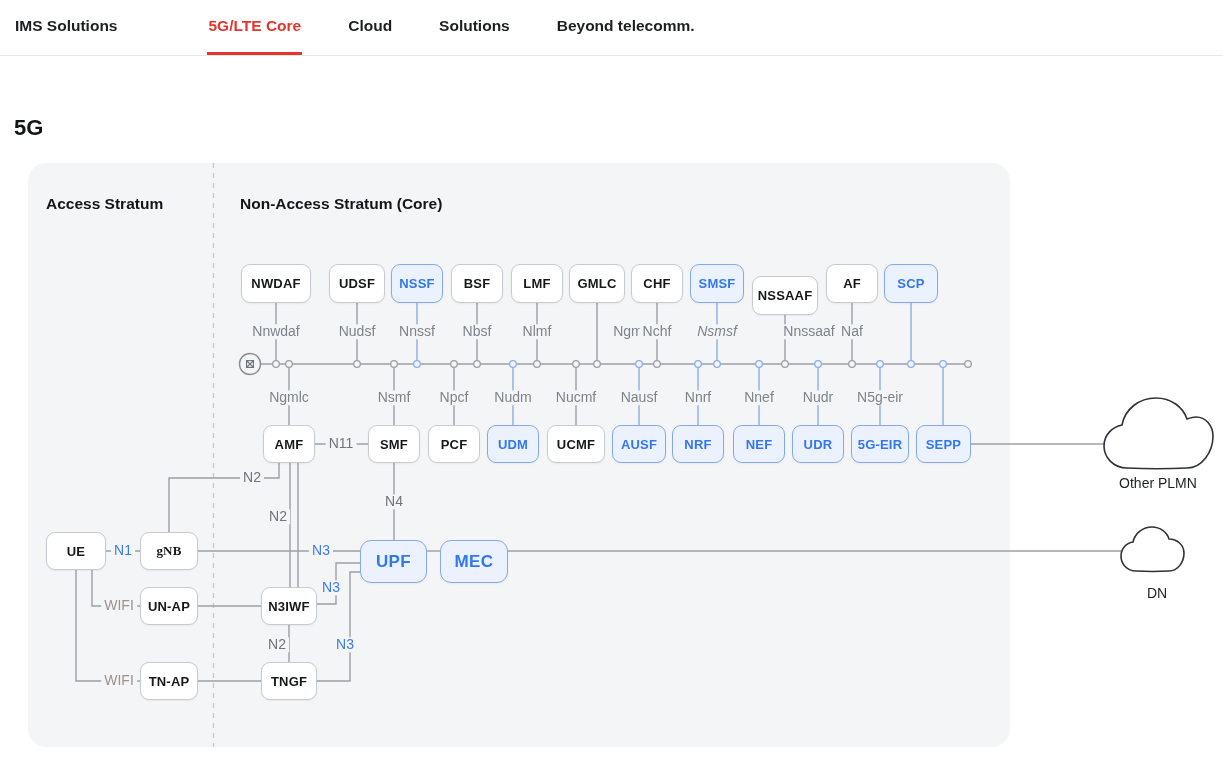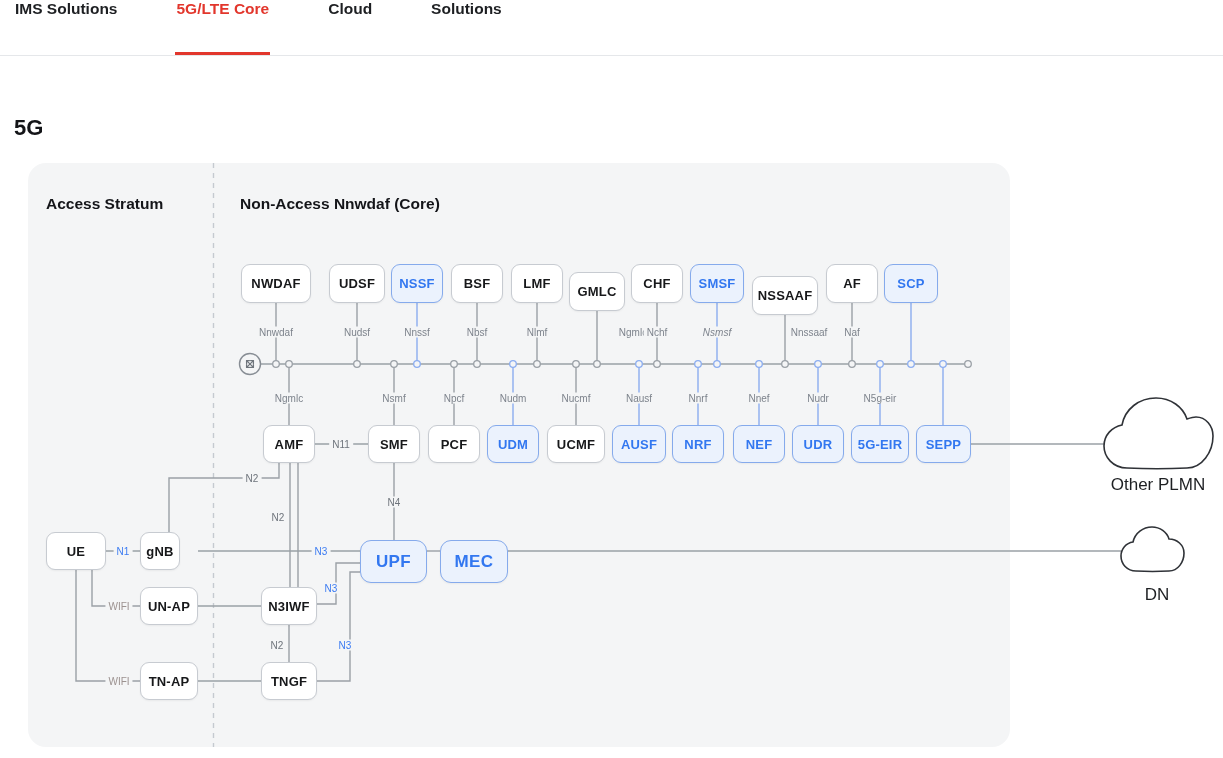--- a/index.html
+++ b/index.html
@@ -4,28 +4,28 @@
 <style>
   html,body{margin:0;padding:0;}
   body{
     width:1223px;height:758px;position:relative;background:#ffffff;
     font-family:"Liberation Sans", sans-serif;overflow:hidden;
     -webkit-font-smoothing:antialiased;
   }
   
   .nav{
     position:absolute;left:0;top:0;width:1223px;height:56px;
-    border-bottom:1px solid #e5e7ea;display:flex;
-    padding-left:14px;box-sizing:border-box;gap:57px;background:#fff;z-index:5;
+    border-bottom:1px solid #e5e7ea;display:flex;align-items:flex-end;
+    padding-left:14px;box-sizing:border-box;gap:45px;background:#fff;z-index:5;
   }
   .nav-tab{
     font-size:15.5px;font-weight:600;color:#1d1f22;padding:0 1px 17px 1px;
     border-bottom:3px solid transparent;cursor:pointer;white-space:nowrap;
   }
-  .nav-tab.active{color:#e2362c;border-bottom-color:#e2362c;font-weight:700;}
+  .nav-tab.active{color:#e2362c;border-bottom-color:#e2362c;font-weight:700;margin-left:44px;}
   
   .page-title{
     position:absolute;left:14px;top:100px;font-size:22px;font-weight:700;color:#131417;
   }
   
   #diagram{position:absolute;left:0;top:0;width:1223px;height:758px;}
   .panel{
     position:absolute;left:28px;top:163px;width:982px;height:584px;
     background:#f4f5f6;border-radius:18px;
   }
@@ -40,49 +40,50 @@
     position:absolute;box-sizing:border-box;background:#ffffff;
     border:1.5px solid #c7cbd1;border-radius:9px;
     display:flex;align-items:center;justify-content:center;
     font-size:13px;font-weight:600;color:#17181a;letter-spacing:.2px;
     box-shadow:0 1px 2px rgba(20,22,26,.05);white-space:nowrap;
   }
   .node.blue,.node.blue-lg{background:#ebf2fd;border-color:#85aaec;color:#3277f0;}
   .node.blue-lg{font-size:17px;font-weight:700;border-radius:11px;letter-spacing:.4px;}
   
   .lbl{
-    position:absolute;transform:translate(-50%,-50%);font-size:10px;
+    position:absolute;transform:translate(-50%,-50%);font-size:14px;
     background:#f4f5f6;padding:0 3px;white-space:nowrap;line-height:1.1;
   }
   .lbl.sbi{color:#7d838c;}
   .lbl.gray{color:#6e747c;}
   .lbl.blue{color:#3b7bf2;}
   .lbl.wifi{color:#9c9290;}
   .cloud-label{
-    position:absolute;transform:translateX(-50%);font-size:17px;color:#1e2023;white-space:nowrap;
+    position:absolute;transform:translateX(-50%);font-size:14px;color:#1e2023;white-space:nowrap;
   }
   .cloud-label.plmn{left:1158px;top:475px;}
   .cloud-label.dn{left:1157px;top:585px;}
 </style>
 </head>
 <body>
 
 <nav class="nav">
   <div class="nav-tab">IMS Solutions</div>
   <div class="nav-tab active">5G/LTE Core</div>
   <div class="nav-tab">Cloud</div>
   <div class="nav-tab">Solutions</div>
+  <div class="nav-tab">Beyond telecomm.</div>
 </nav>
 
 <h1 class="page-title">5G</h1>
 
 <div id="diagram">
   <div class="panel"></div>
   <div class="section-title access">Access Stratum</div>
-  <div class="section-title core">Non-Access Nnwdaf (Core)</div>
+  <div class="section-title core">Non-Access Stratum (Core)</div>
 
   <svg class="wires" viewBox="0 0 1223 758">
 
     <path d="M213.5 163 V747" stroke="#c5cad0" stroke-width="1.4" stroke-dasharray="5 5" fill="none"></path>
 
     <g stroke="#9aa0a6" stroke-width="1.4" fill="none">
 
       <path d="M260.5 364 H968"></path>
 
       <path d="M276 303 V364"></path>
@@ -191,39 +192,39 @@
       <path d="M1136 571 C1127 571 1121 564 1121 556 C1121 549 1126 543 1133 542 C1135 533 1143 527 1152 527 C1160 527 1167 532 1169 539 C1177 539 1184 545 1184 553 C1184 562 1178 571 1169 571 C1158 571.6 1147 571.6 1136 571 Z"></path>
     </g>
   </svg>
 
   <div id="nodes-layer">
       <div class="node plain" style="left: 241px; top: 264px; width: 70px; height: 39px;">NWDAF</div>
       <div class="node plain" style="left: 329px; top: 264px; width: 56px; height: 39px;">UDSF</div>
       <div class="node blue" style="left: 391px; top: 264px; width: 52px; height: 39px;">NSSF</div>
       <div class="node plain" style="left: 451px; top: 264px; width: 52px; height: 39px;">BSF</div>
       <div class="node plain" style="left: 511px; top: 264px; width: 52px; height: 39px;">LMF</div>
-      <div class="node plain" style="left: 569px; top: 264px; width: 56px; height: 39px; margin-top: 8px;">GMLC</div>
+      <div class="node plain" style="left: 569px; top: 264px; width: 56px; height: 39px;">GMLC</div>
       <div class="node plain" style="left: 631px; top: 264px; width: 52px; height: 39px;">CHF</div>
       <div class="node blue" style="left: 690px; top: 264px; width: 54px; height: 39px;">SMSF</div>
       <div class="node plain" style="left: 752px; top: 264px; width: 66px; height: 39px; margin-top: 12px;">NSSAAF</div>
       <div class="node plain" style="left: 826px; top: 264px; width: 52px; height: 39px;">AF</div>
       <div class="node blue" style="left: 884px; top: 264px; width: 54px; height: 39px;">SCP</div>
       <div class="node plain" style="left: 263px; top: 425px; width: 52px; height: 38px;">AMF</div>
       <div class="node plain" style="left: 368px; top: 425px; width: 52px; height: 38px;">SMF</div>
       <div class="node plain" style="left: 428px; top: 425px; width: 52px; height: 38px;">PCF</div>
       <div class="node blue" style="left: 487px; top: 425px; width: 52px; height: 38px;">UDM</div>
       <div class="node plain" style="left: 547px; top: 425px; width: 58px; height: 38px;">UCMF</div>
       <div class="node blue" style="left: 612px; top: 425px; width: 54px; height: 38px;">AUSF</div>
       <div class="node blue" style="left: 672px; top: 425px; width: 52px; height: 38px;">NRF</div>
       <div class="node blue" style="left: 733px; top: 425px; width: 52px; height: 38px;">NEF</div>
       <div class="node blue" style="left: 792px; top: 425px; width: 52px; height: 38px;">UDR</div>
       <div class="node blue" style="left: 851px; top: 425px; width: 58px; height: 38px;">5G-EIR</div>
       <div class="node blue" style="left: 916px; top: 425px; width: 55px; height: 38px;">SEPP</div>
       <div class="node plain" style="left: 46px; top: 532px; width: 60px; height: 38px;">UE</div>
-      <div class="node plain" style="left: 140px; top: 532px; width: 40px; height: 38px;">gNB</div>
+      <div class="node plain" style="left: 140px; top: 532px; width: 58px; height: 38px; font-family: Liberation Serif, serif;">gNB</div>
       <div class="node plain" style="left: 140px; top: 587px; width: 58px; height: 38px;">UN-AP</div>
       <div class="node plain" style="left: 261px; top: 587px; width: 56px; height: 38px;">N3IWF</div>
       <div class="node plain" style="left: 140px; top: 662px; width: 58px; height: 38px;">TN-AP</div>
       <div class="node plain" style="left: 261px; top: 662px; width: 56px; height: 38px;">TNGF</div>
       <div class="node blue-lg" style="left: 360px; top: 540px; width: 67px; height: 43px;">UPF</div>
       <div class="node blue-lg" style="left: 440px; top: 540px; width: 68px; height: 43px;">MEC</div>
     </div>
   <div id="labels-layer">
       <span class="lbl sbi" style="left: 276px; top: 332px;">Nnwdaf</span>
       <span class="lbl sbi" style="left: 357px; top: 332px;">Nudsf</span>

